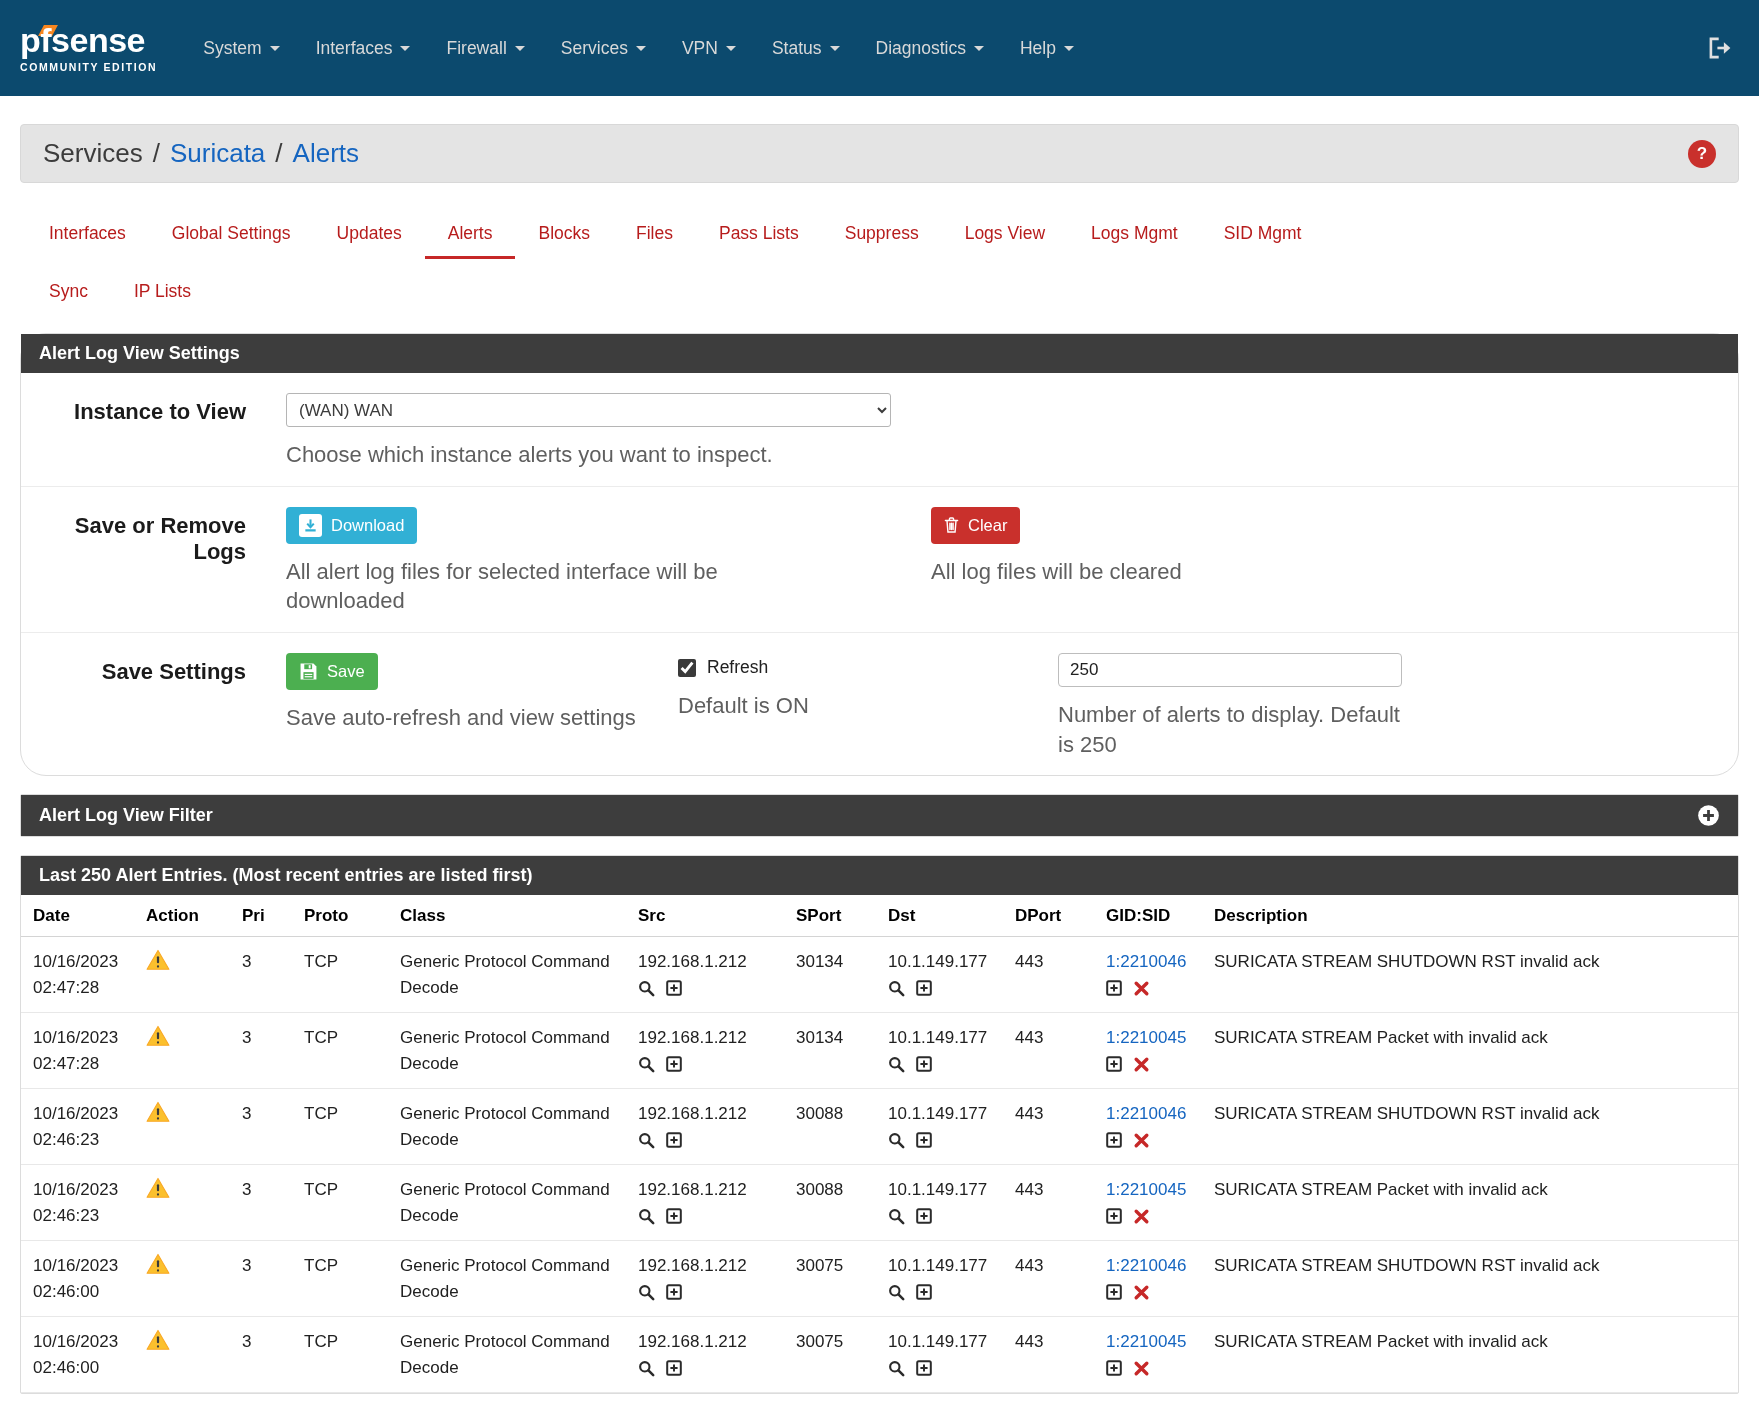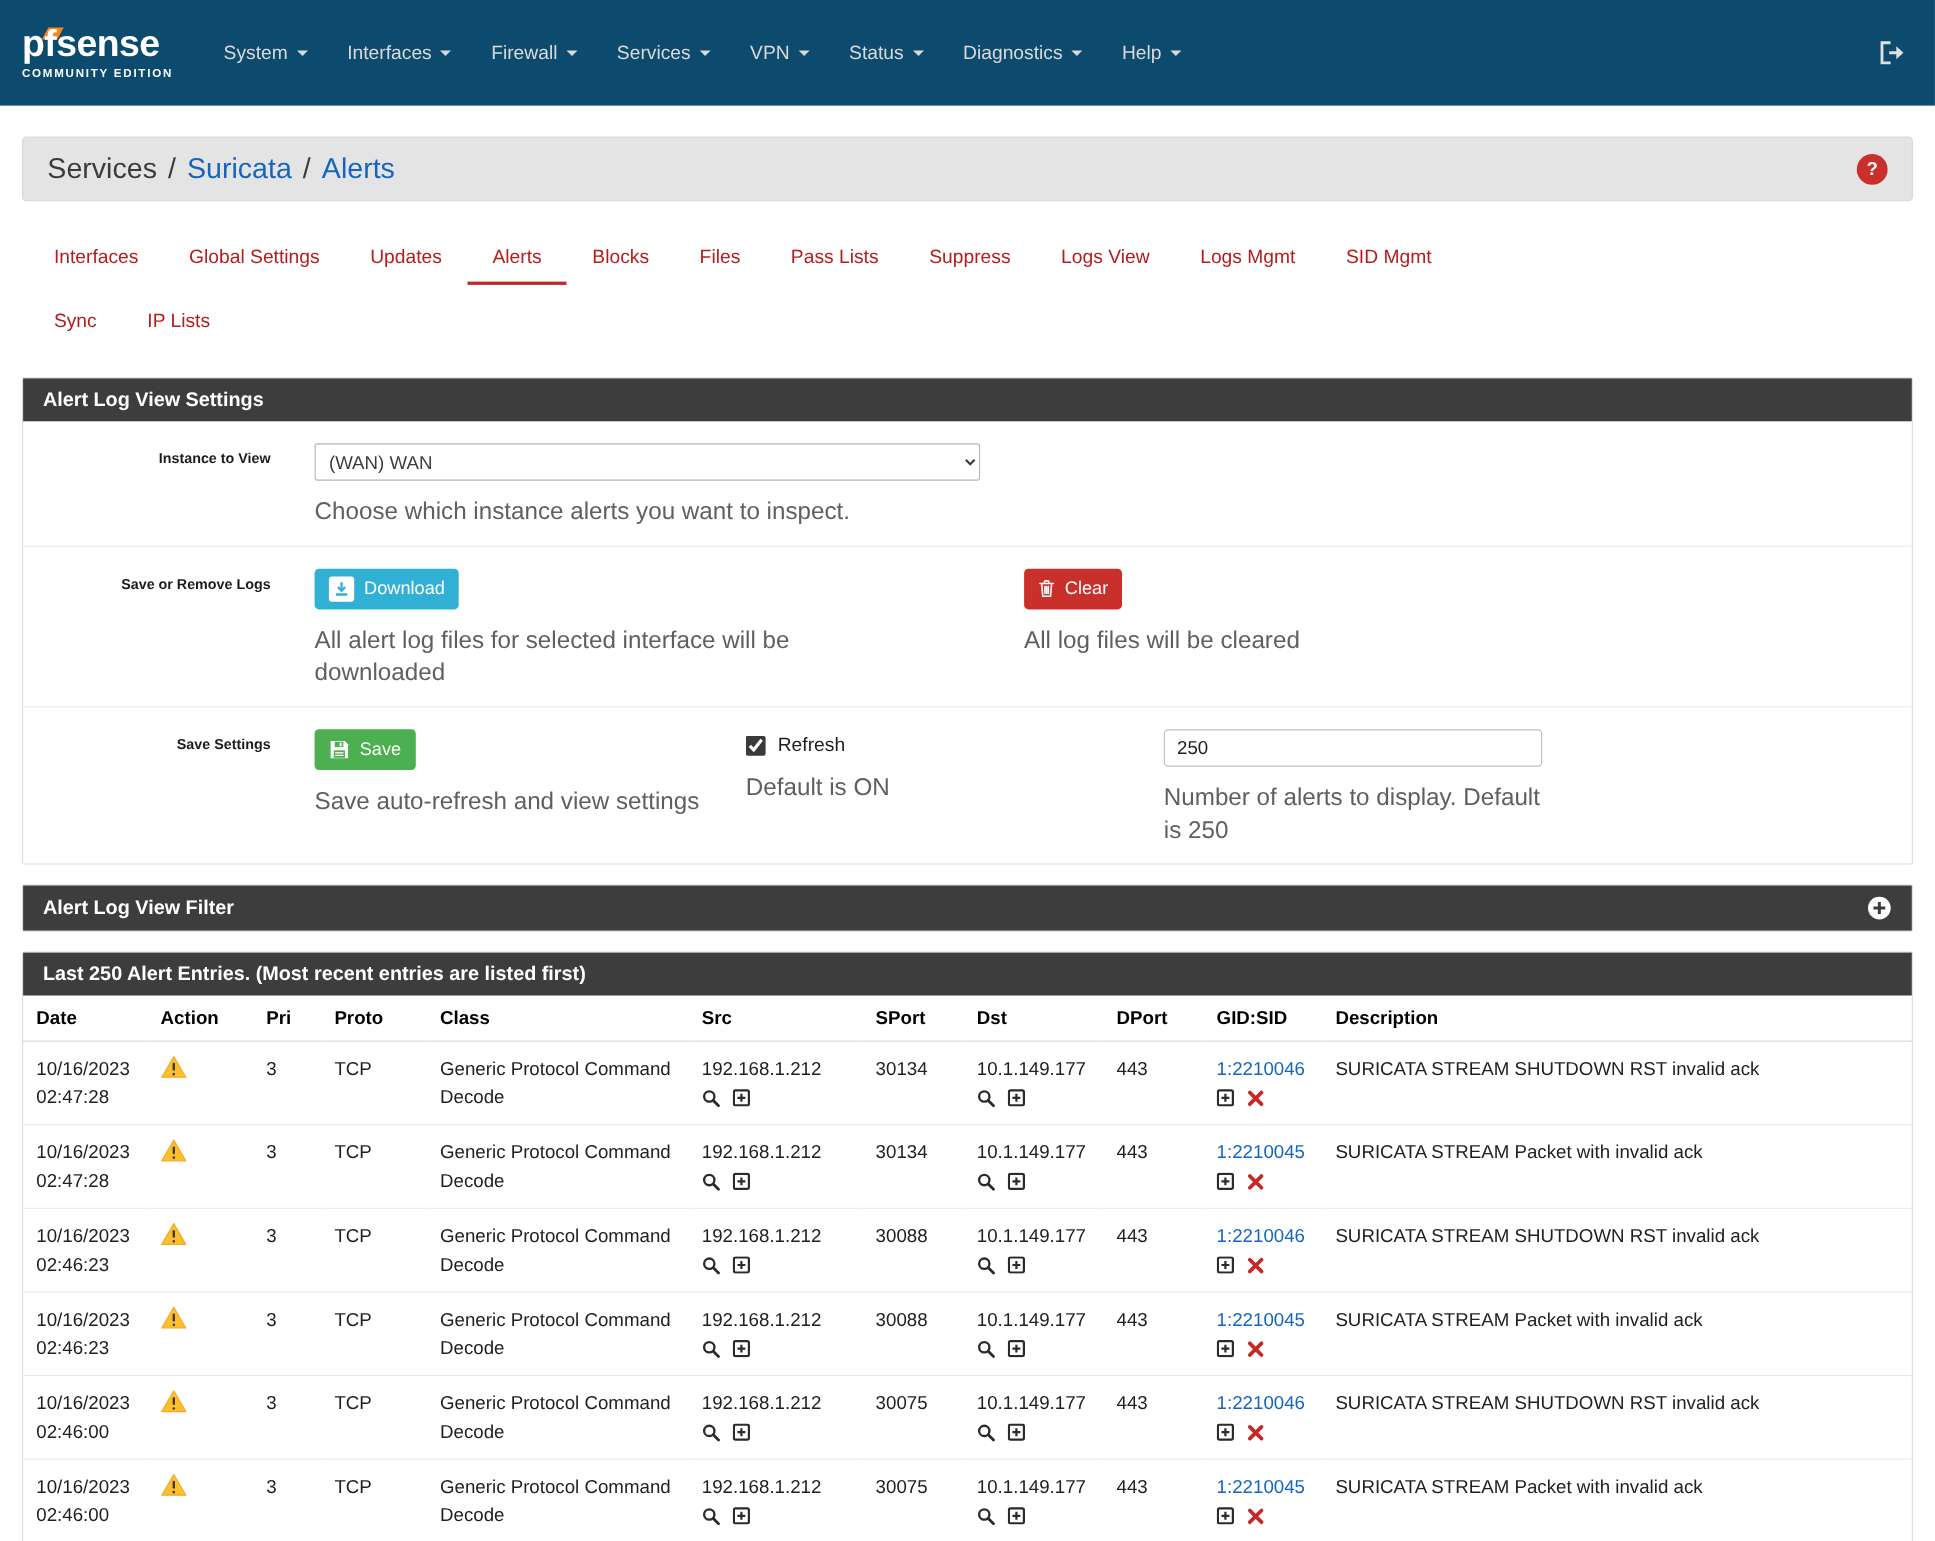--- a/index.html
+++ b/index.html
@@ -59,32 +59,32 @@
   .tab-row { display: flex; flex-wrap: wrap; }
   .tab-row + .tab-row { margin-top: 16px; }
   .tab {
     display: inline-block; padding: 6px 23px 15px 23px;
     color: #b71c1c; font-size: 17.5px; white-space: nowrap;
   }
   .tab.active { border-bottom: 3px solid #c62828; padding-bottom: 12px; }
 
   
   .panel { margin: 18px 20px; border: 1px solid #dcdcdc; border-radius: 2px; background: #fff; }
-  .panel.first { margin-top: 26px; }
+  .panel.first { margin-top: 16px; border-radius: 26px; }
   .panel-header {
     background: #3d3d3d; color: #fff; font-weight: 700; font-size: 18px;
     padding: 9px 18px; display: flex; align-items: center;
   }
   .panel-action { margin-left: auto; display: flex; align-items: center; cursor: pointer; }
 
   .form-row { display: flex; padding: 20px 0 16px 0; }
   .form-row + .form-row { border-top: 1px solid #ececec; }
   .form-label {
     flex: 0 0 265px; text-align: right; padding-right: 40px;
-    font-weight: 700; font-size: 13px; color: #1b1b1b; padding-top: 6px;
+    font-weight: 700; font-size: 22px; color: #1b1b1b; padding-top: 6px;
   }
   .form-control-area { flex: 1; padding-right: 24px; }
   .cols { display: flex; }
   .col-download { width: 645px; }
   .col-save { width: 392px; }
   .col-refresh { width: 380px; padding-top: 4px; }
   .col-number { width: 372px; }
 
   .instance-select {
     width: 605px; height: 34px; font-size: 17px; color: #3c3c3c;

